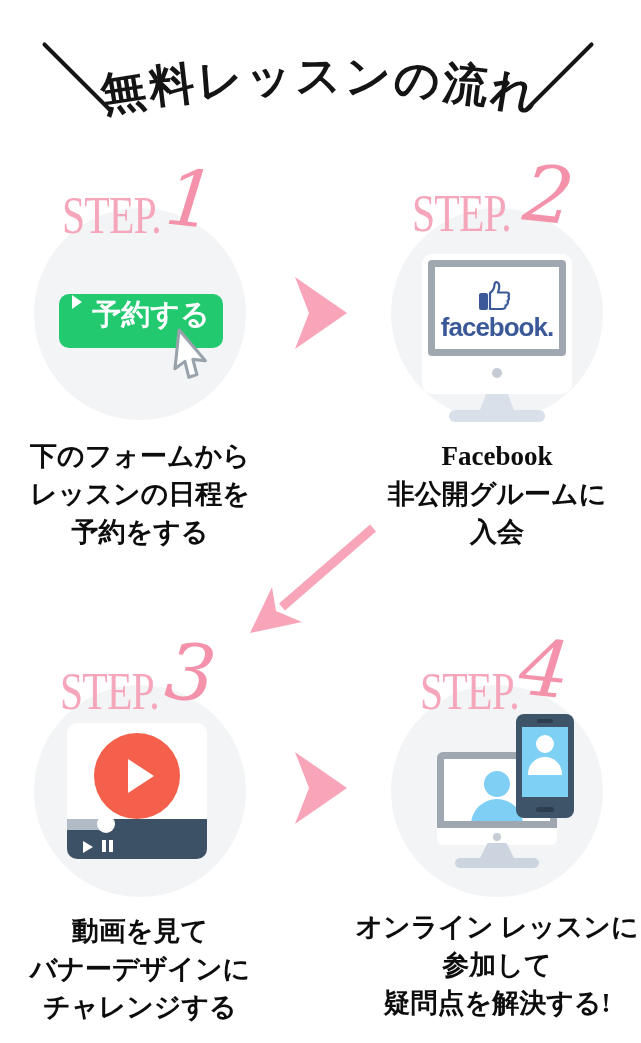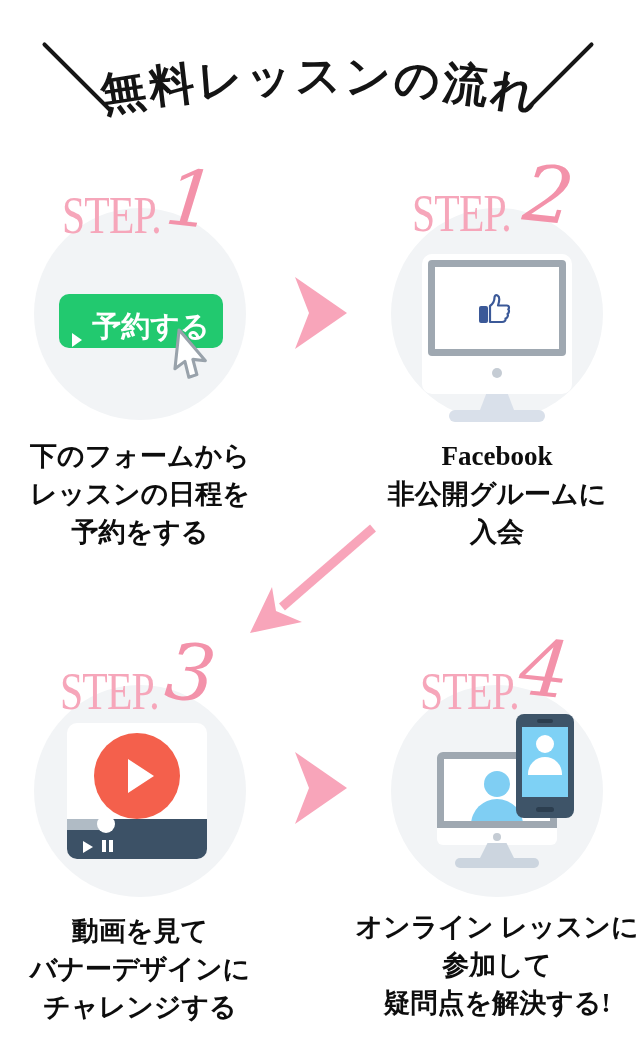--- a/index.html
+++ b/index.html
@@ -18,21 +18,21 @@
   .circle{position:absolute;width:212px;height:212px;border-radius:50%;background:#f2f4f6;}
   .step-word{position:absolute;font-size:52px;color:#f6a6ba;letter-spacing:-1px;line-height:1;
              transform:scale(0.80,1.0);transform-origin:left top;}
   .step-num{position:absolute;font-size:78px;font-style:italic;color:#f392aa;line-height:1;
             font-family:"DejaVu Serif",serif;transform:rotate(6deg);}
   .caption{position:absolute;width:320px;text-align:center;font-size:27px;font-weight:bold;
            color:#0d0d0d;line-height:38px;}
 
   
   .reserve-btn{position:absolute;left:59px;top:294px;width:164px;height:54px;background:#22c96f;
-               border-radius:10px;display:flex;align-items:flex-end;justify-content:center;gap:10px;border:none;cursor:pointer;}
+               border-radius:10px;display:flex;align-items:flex-start;justify-content:center;gap:10px;border:none;cursor:pointer;}
   .reserve-btn .tri{width:0;height:0;border-left:10px solid #fff;border-top:7px solid transparent;
                     border-bottom:7px solid transparent;}
   .reserve-btn .lbl{color:#fff;font-size:29px;font-weight:bold;
                     font-family:"Liberation Sans","DejaVu Sans",sans-serif;}
   .cursor-svg{position:absolute;left:172px;top:330px;transform:rotate(6deg);}
 
   
   .chev1{position:absolute;left:293px;top:273px;}
   .chev2{position:absolute;left:293px;top:748px;}
   .diag{position:absolute;left:240px;top:515px;}
@@ -117,20 +117,21 @@
   <div class="fb-monitor">
     <div class="fb-frame">
       <div class="fb-screen">
         <svg width="44" height="36" viewBox="0 0 44 36">
           <rect x="4" y="16" width="9" height="17" rx="2" fill="#3b5998"></rect>
           <path d="M15,32 L27,32 C29.5,32 31,30.5 30.5,28.5 C32.5,28 33.5,25.5 32.5,24
                    C34,23 34.5,20.5 33.3,19.3 C34.5,18 34,15.5 32,15.5 L23,15.5
                    C24,12.5 25.5,7 22.5,5.5 C20.5,4.6 19.5,6 19.5,7.5
                    C19.5,11.5 17,14.5 15,16 Z" fill="#ffffff" stroke="#3b5998" stroke-width="2.2" stroke-linejoin="round"></path>
         </svg>
+        <div class="fb-logo">facebook.</div>
       </div>
     </div>
     <div class="fb-dot"></div>
   </div>
   <div class="fb-neck"></div>
   <div class="fb-base"></div>
   <div class="caption" style="left:337px;top:437px;">
     <div>Facebook</div>
     <div>非公開グルームに</div>
     <div>入会</div>

